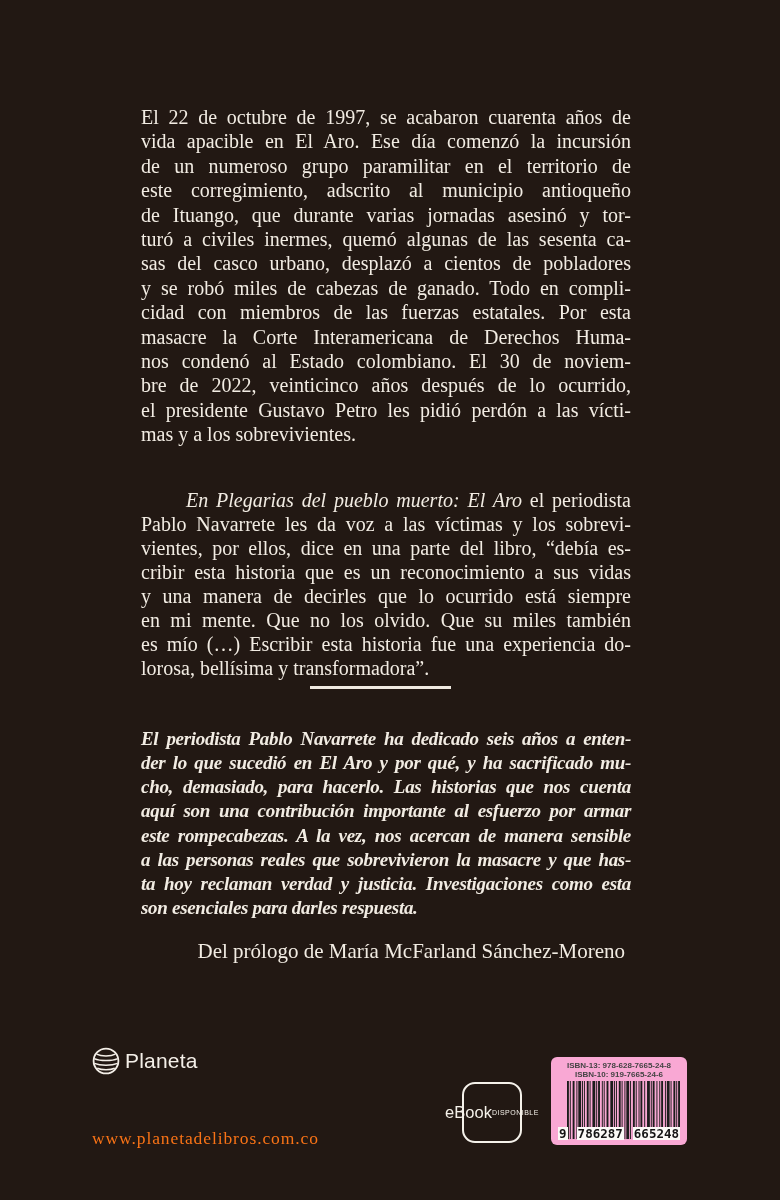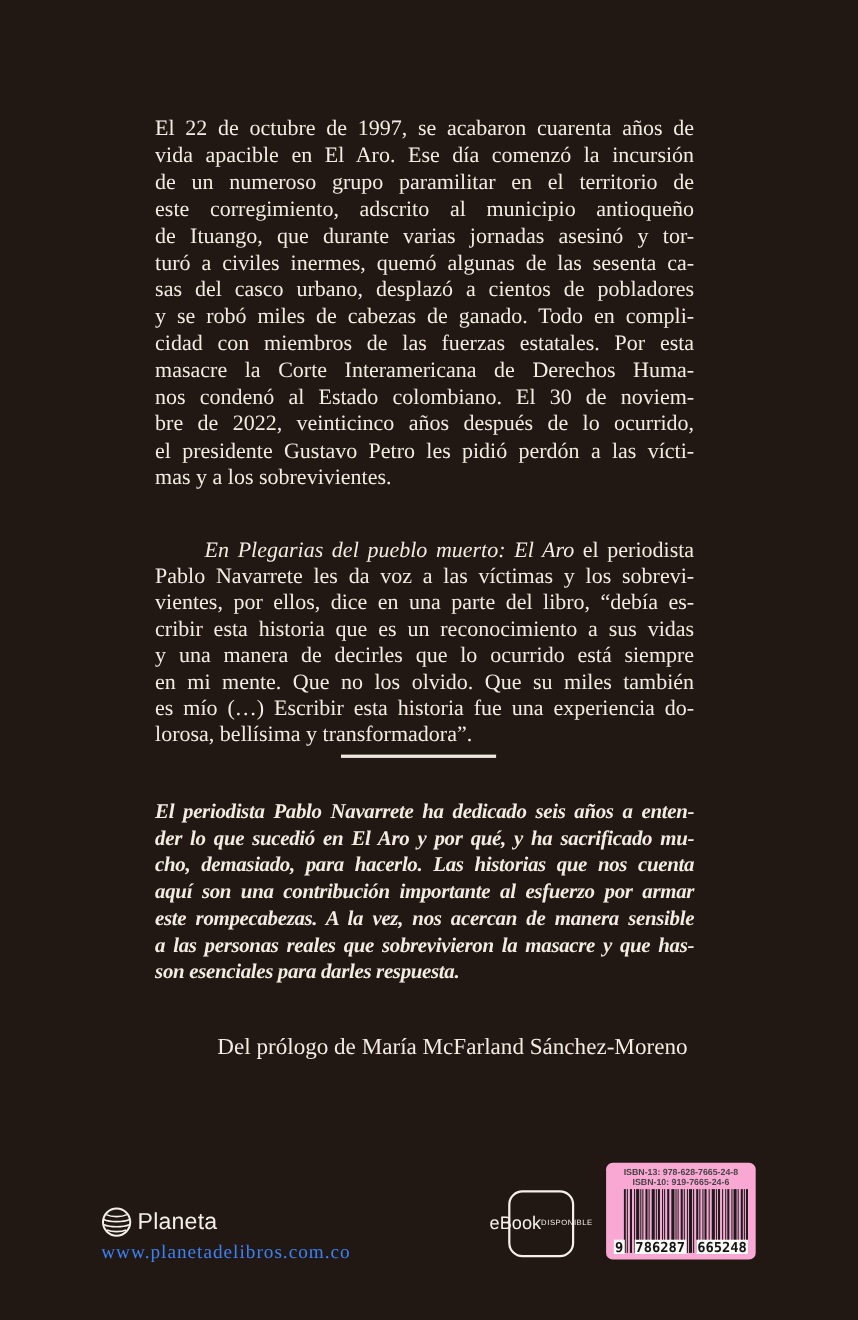--- a/index.html
+++ b/index.html
@@ -19,25 +19,25 @@
   .ln{text-align:justify;text-align-last:justify;white-space:normal;}
   .ln.last{text-align-last:left;}
   .ln.indent{padding-left:45px;}
   .it{font-style:italic;}
   #para1{top:105px;}
   #para2{top:452px;margin-top:36px;}
   #para3{top:727px;}
   .divider{position:absolute;left:169px;top:686px;width:141px;height:3px;background:#efe9e1;}
   .attribution{position:absolute;left:0;top:938px;width:490px;font-size:21px;line-height:26px;text-align:right;padding-right:6px;box-sizing:border-box;}
   
-  .publisher{position:absolute;left:92px;top:1097px;display:flex;align-items:center;gap:5px;
+  .publisher{position:absolute;left:92px;top:1047px;display:flex;align-items:center;gap:5px;
     font-family:"Liberation Sans", sans-serif;}
   .publisher svg{display:block;}
   .publisher-name{font-size:21px;font-weight:500;color:#f4efe8;letter-spacing:0.2px;}
-  .website{position:absolute;left:92px;top:1128px;font-size:17.5px;letter-spacing:0.9px;color:#3b82f6;}
+  .website{position:absolute;left:92px;top:1128px;font-size:17.5px;letter-spacing:0.9px;color:#f97316;}
   .ebook-badge{position:absolute;left:462px;top:1082px;width:60px;height:61px;box-sizing:border-box;
     border:2px solid #f5f1ea;border-radius:13px;display:flex;align-items:center;justify-content:center;
     font-family:"Liberation Sans", sans-serif;color:#f5f1ea;}
   .ebook-title{font-size:16.5px;line-height:17px;}
   .ebook-sub{font-size:7px;letter-spacing:0.5px;line-height:9px;}
   .barcode-box{position:absolute;left:551px;top:1057px;width:136px;height:88px;box-sizing:border-box;
     background:#f9a8d4;border-radius:6px;padding:5px 7px 4px;color:#3a3a3a;
     font-family:"Liberation Sans", sans-serif;}
   .isbn-line{font-size:8px;line-height:8.6px;font-weight:700;text-align:center;white-space:nowrap;color:#444;}
   .bars-wrap{position:relative;height:58px;margin-top:2px;}
@@ -83,20 +83,21 @@
 
     <div class="divider"></div>
 
     <div class="para p-bolditalic" id="para3">
       <div class="ln">El periodista Pablo Navarrete ha dedicado seis años a enten-</div>
       <div class="ln">der lo que sucedió en El Aro y por qué, y ha sacrificado mu-</div>
       <div class="ln">cho, demasiado, para hacerlo. Las historias que nos cuenta</div>
       <div class="ln">aquí son una contribución importante al esfuerzo por armar</div>
       <div class="ln">este rompecabezas. A la vez, nos acercan de manera sensible</div>
       <div class="ln">a las personas reales que sobrevivieron la masacre y que has-</div>
+      <div class="ln">ta hoy reclaman verdad y justicia. Investigaciones como esta</div>
       <div class="ln last">son esenciales para darles respuesta.</div>
     </div>
 
     <div class="attribution">Del prólogo de María McFarland Sánchez-Moreno</div>
   </div>
 
   <div class="publisher">
     <span>
       <svg width="28" height="28" viewBox="0 0 28 28" fill="none">
         <circle cx="14" cy="14" r="12.4" stroke="#f4efe8" stroke-width="1.8"></circle>

